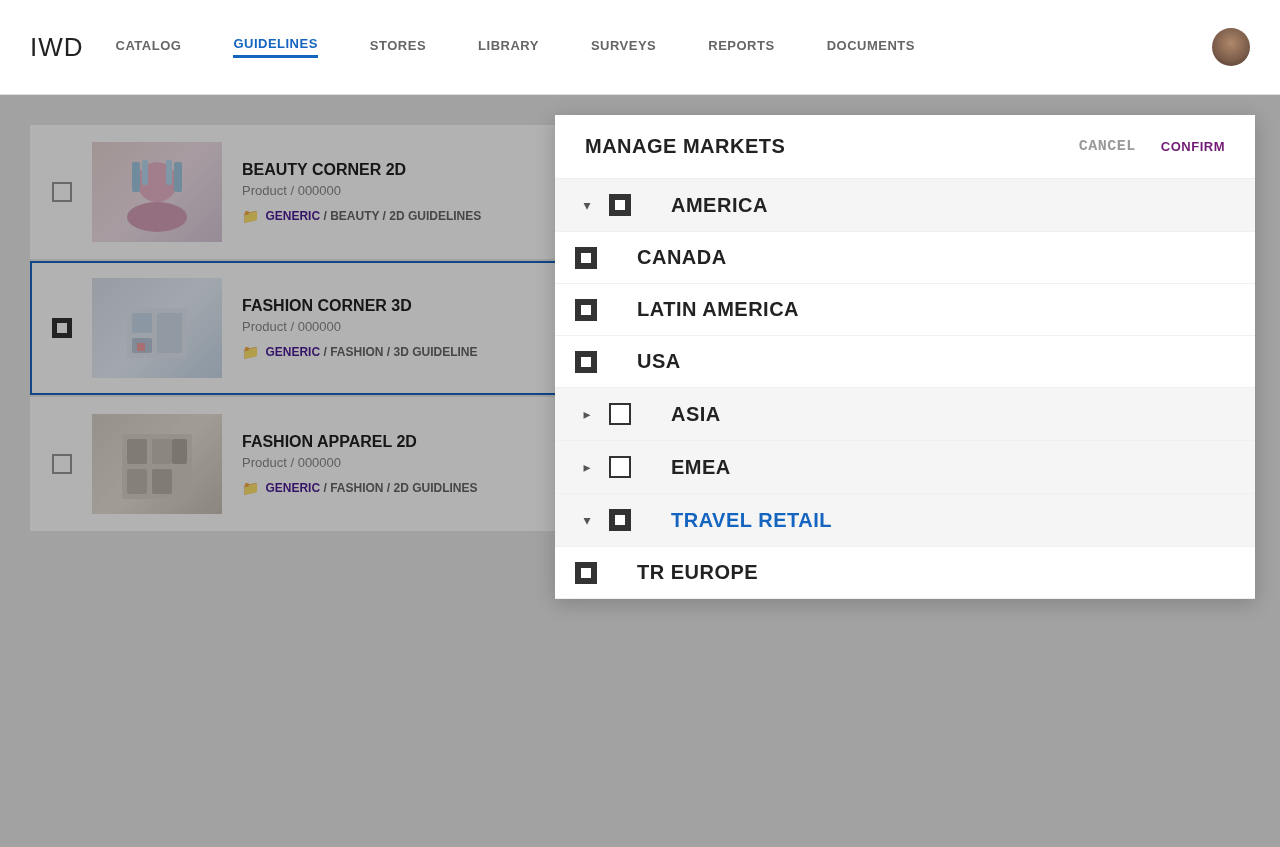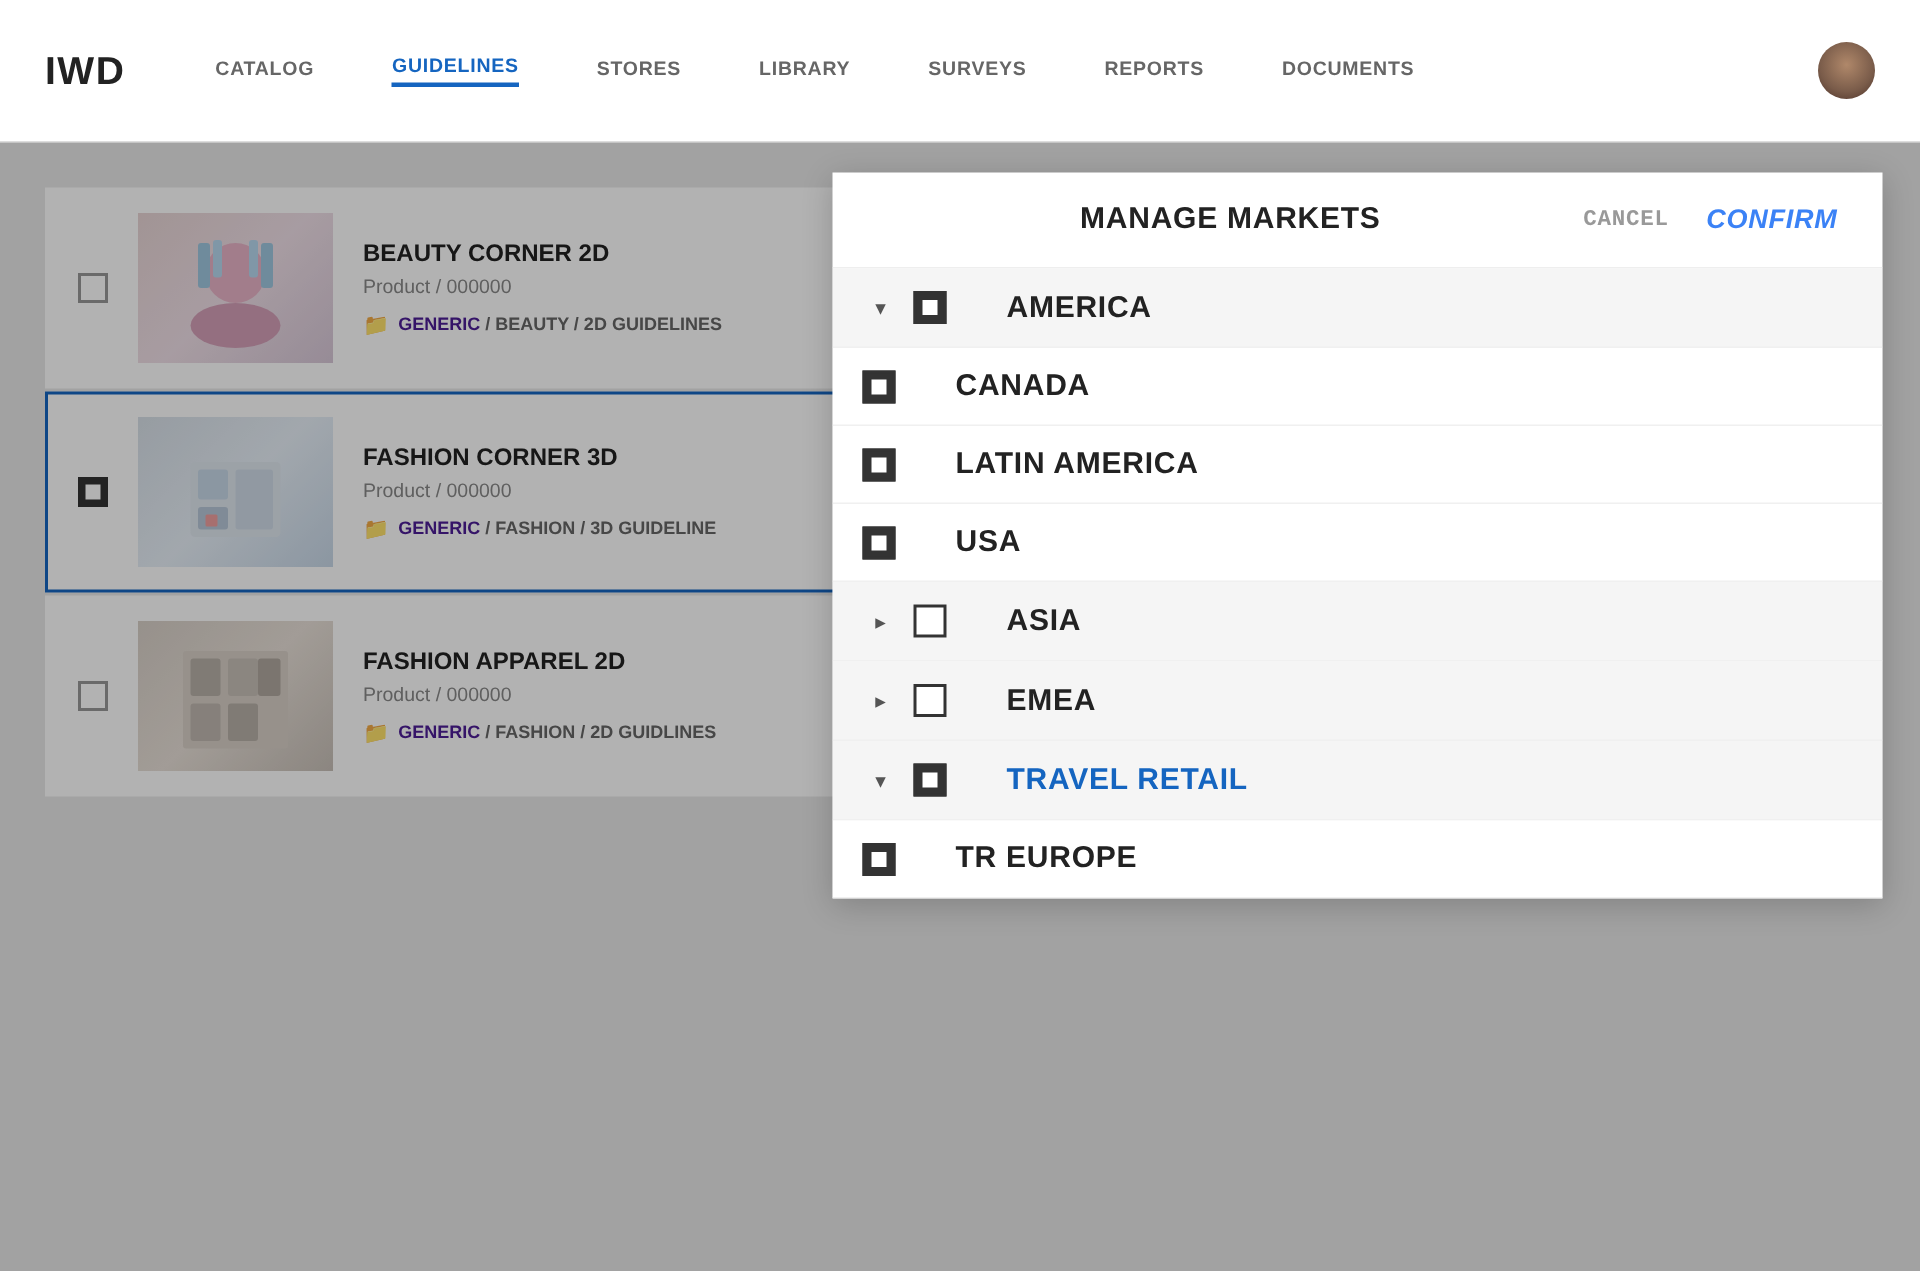--- a/index.html
+++ b/index.html
@@ -10,24 +10,24 @@
       background: #fff;
       height: 95px;
       display: flex;
       align-items: center;
       padding: 0 30px;
       border-bottom: 1px solid #ddd;
       position: relative;
     }
     .logo {
       font-size: 26px;
-      font-weight: 700;
+      font-weight: 400;
       letter-spacing: 1px;
       color: #222;
-      margin-right: 60px;
+      margin-right: 32px;
     }
     .nav-links {
       display: flex;
       align-items: center;
       gap: 52px;
       flex: 1;
     }
     .nav-link {
       font-size: 13px;
       font-weight: 600;
@@ -187,48 +187,46 @@
       z-index: 20;
       box-shadow: 0 4px 20px rgba(0,0,0,0.2);
       max-height: 760px;
       overflow: hidden;
     }
     .modal-header {
       display: flex;
       align-items: center;
       padding: 20px 30px;
       border-bottom: 1px solid #eee;
-      text-align: center;
     }
     .modal-title {
       font-size: 20px;
       font-weight: 800;
       color: #222;
       text-transform: uppercase;
       letter-spacing: 0.5px;
       flex: 1;
     }
     .modal-cancel {
       font-size: 15px;
       font-weight: 600;
       color: #999;
       text-transform: uppercase;
       cursor: pointer;
       margin-right: 25px;
       letter-spacing: 0.5px;
       font-family: Liberation Mono, monospace;
     }
     .modal-confirm {
-      font-size: 18px;
+      font-size: 13px;
       font-weight: 700;
-      color: #3b82f6;
+      color: #701a75;
       text-transform: uppercase;
       cursor: pointer;
       letter-spacing: 0.5px;
-      font-style: italic;
     }
     .modal-body {
       overflow-y: auto;
       max-height: 680px;
     }
     .market-row {
       display: flex;
       align-items: center;
       padding: 14px 20px;
       cursor: pointer;

